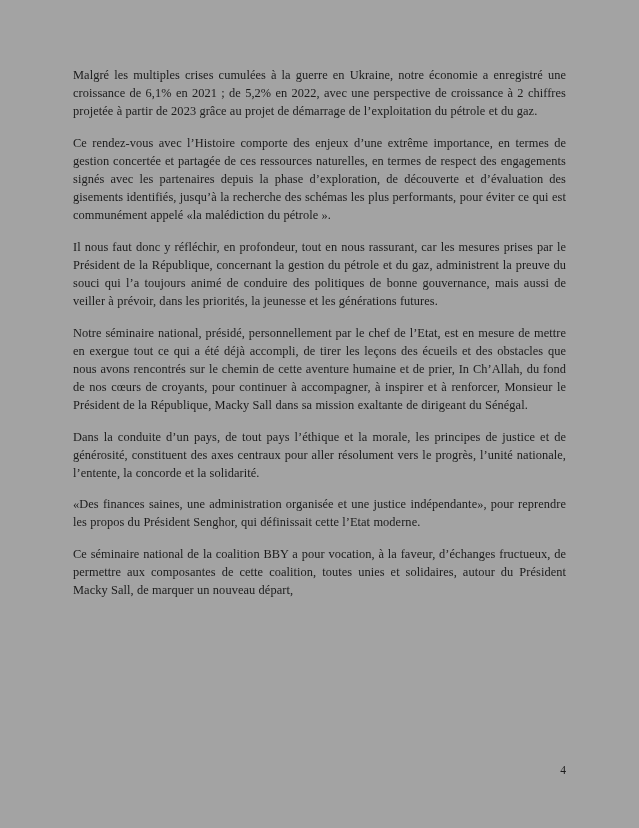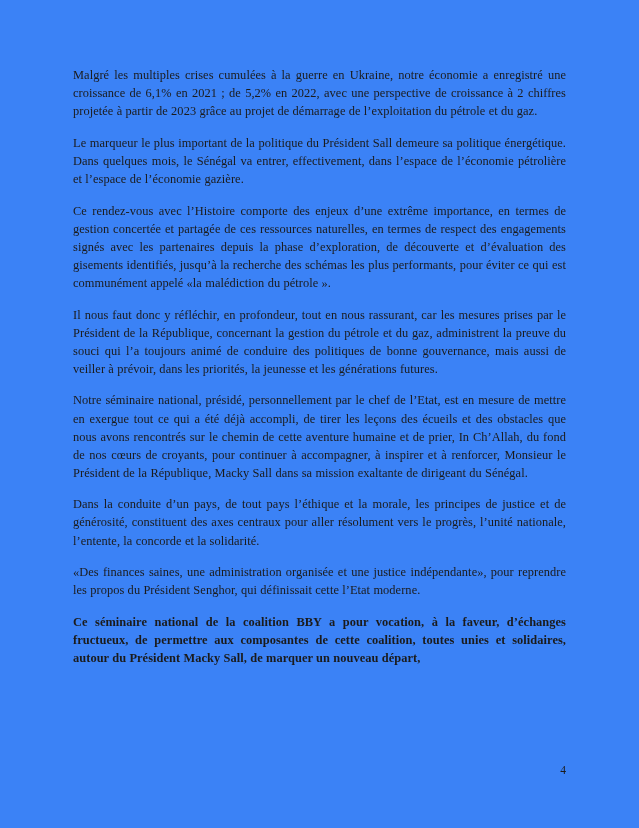--- a/index.html
+++ b/index.html
@@ -13,60 +13,58 @@
     overflow: hidden;
     font-family: "Liberation Serif", "DejaVu Serif", serif;
     color: #1b1b1b;
     -webkit-font-smoothing: antialiased;
   }
   .page {
     position: relative;
     width: 639px;
     height: 828px;
     box-sizing: border-box;
-    background: #3b82f6;
+    background: #a3a3a3;
   }
   .content {
     position: absolute;
     left: 73px;
     top: 66px;
     width: 493px;
   }
   .para {
     font-size: 12.4px;
     line-height: 18.1px;
     text-align: justify;
     text-justify: inter-word;
     margin: 0 0 13.5px 0;
     letter-spacing: 0.005em;
     word-spacing: 0.01em;
     hyphens: none;
   }
   .para:last-of-type {
     margin-bottom: 8px;
-    font-weight: bold;
   }
   .page-number {
     position: absolute;
     right: 73px;
     top: 763px;
     font-size: 11.5px;
     line-height: 14px;
     text-align: right;
     color: #1b1b1b;
   }
 </style>
 </head>
 <body>
 
 <div class="page">
 
   <div class="content">
     <p class="para">Malgré les multiples crises cumulées à la guerre en Ukraine, notre économie a enregistré une croissance de 6,1% en 2021 ; de 5,2% en 2022, avec une perspective de croissance à 2 chiffres projetée à partir de 2023 grâce au projet de démarrage de l’exploitation du pétrole et du gaz.</p>
-    <p class="para">Le marqueur le plus important de la politique du Président Sall demeure sa politique énergétique. Dans quelques mois, le Sénégal va entrer, effectivement, dans l’espace de l’économie pétrolière et l’espace de l’économie gazière.</p>
     <p class="para">Ce rendez-vous avec l’Histoire comporte des enjeux d’une extrême importance, en termes de gestion concertée et partagée de ces ressources naturelles, en termes de respect des engagements signés avec les partenaires depuis la phase d’exploration, de découverte et d’évaluation des gisements identifiés, jusqu’à la recherche des schémas les plus performants, pour éviter ce qui est communément appelé «la malédiction du pétrole ».</p>
     <p class="para">Il nous faut donc y réfléchir, en profondeur, tout en nous rassurant, car les mesures prises par le Président de la République, concernant la gestion du pétrole et du gaz, administrent la preuve du souci qui l’a toujours animé de conduire des politiques de bonne gouvernance, mais aussi de veiller à prévoir, dans les priorités, la jeunesse et les générations futures.</p>
     <p class="para">Notre séminaire national, présidé, personnellement par le chef de l’Etat, est en mesure de mettre en exergue tout ce qui a été déjà accompli, de tirer les leçons des écueils et des obstacles que nous avons rencontrés sur le chemin de cette aventure humaine et de prier, In Ch’Allah, du fond de nos cœurs de croyants, pour continuer à accompagner, à inspirer et à renforcer, Monsieur le Président de la République, Macky Sall dans sa mission exaltante de dirigeant du Sénégal.</p>
     <p class="para">Dans la conduite d’un pays, de tout pays l’éthique et la morale, les principes de justice et de générosité, constituent des axes centraux pour aller résolument vers le progrès, l’unité nationale, l’entente, la concorde et la solidarité.</p>
     <p class="para">«Des finances saines, une administration organisée et une justice indépendante», pour reprendre les propos du Président Senghor, qui définissait cette l’Etat moderne.</p>
     <p class="para">Ce séminaire national de la coalition BBY a pour vocation, à la faveur, d’échanges fructueux, de permettre aux composantes de cette coalition, toutes unies et solidaires, autour du Président Macky Sall, de marquer un nouveau départ,</p>
   </div>
 
   <div class="page-number">4</div>
 

